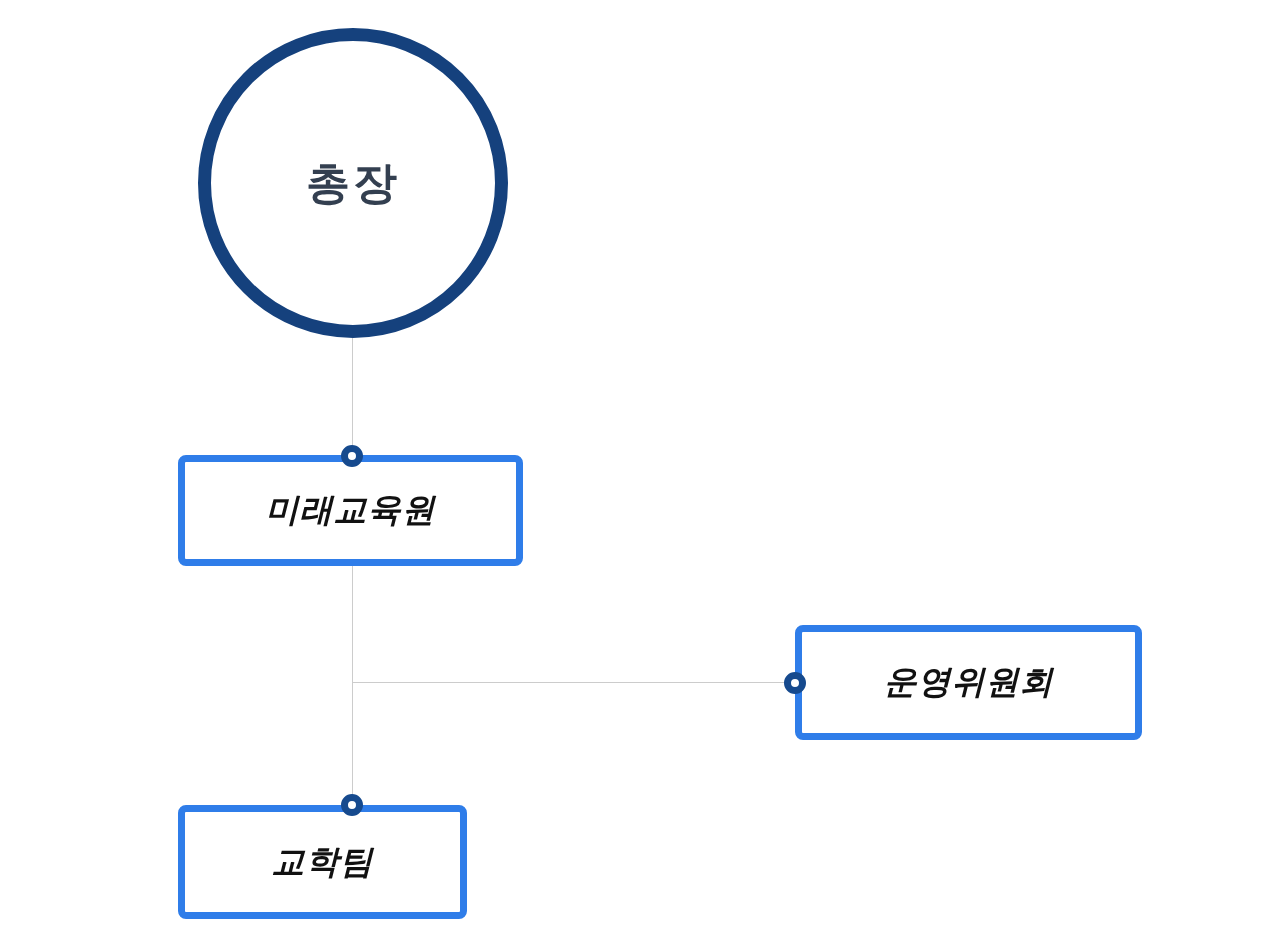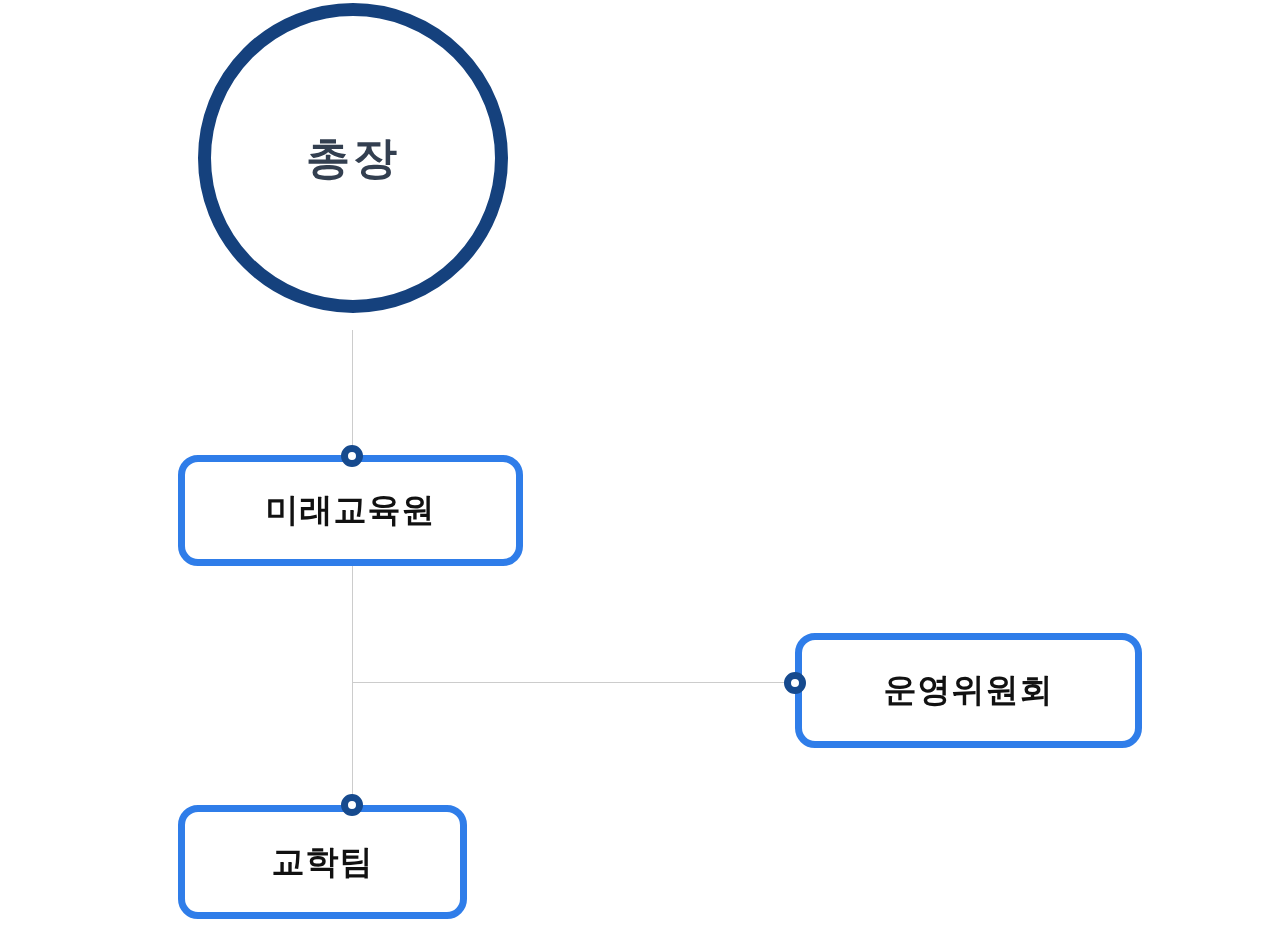--- a/index.html
+++ b/index.html
@@ -30,21 +30,21 @@
   .line.h {
     left: 352px;
     top: 682px;
     width: 443px;
     height: 1px;
   }
   
   .circle-node {
     position: absolute;
     left: 198px;
-    top: 3px;
+    top: 28px;
     width: 284px;
     height: 284px;
     background: #ffffff;
     border: 13px solid var(--circle-border, #15417d);
     border-radius: 50%;
     display: flex;
     align-items: center;
     justify-content: center;
     z-index: 2;
     box-sizing: content-box;
@@ -53,35 +53,36 @@
     font-size: 44px;
     font-weight: bold;
     letter-spacing: 3px;
     color: var(--circle-text, #333f50);
   }
   
   .box-node {
     position: absolute;
     background: #ffffff;
     border: 7px solid var(--box-border, #2f7de9);
-    border-radius: 20px;
+    border-radius: 8px;
     display: flex;
     align-items: center;
     justify-content: center;
     z-index: 2;
     box-sizing: border-box;
+    font-style: italic;
   }
   .box-node .label {
     font-size: 33px;
     font-weight: bold;
     letter-spacing: 1px;
     color: var(--box-text, #111111);
   }
   .box-future   { left: 178px; top: 455px; width: 345px; height: 111px; }
-  .box-steering { left: 795px; top: 625px; width: 347px; height: 115px; margin-top: 8px; }
+  .box-steering { left: 795px; top: 625px; width: 347px; height: 115px; }
   .box-academic { left: 178px; top: 805px; width: 289px; height: 114px; }
   
   .dot {
     position: absolute;
     width: 8px;
     height: 8px;
     background: #ffffff;
     border: 7px solid var(--dot-color, #164a8e);
     border-radius: 50%;
     z-index: 3;

